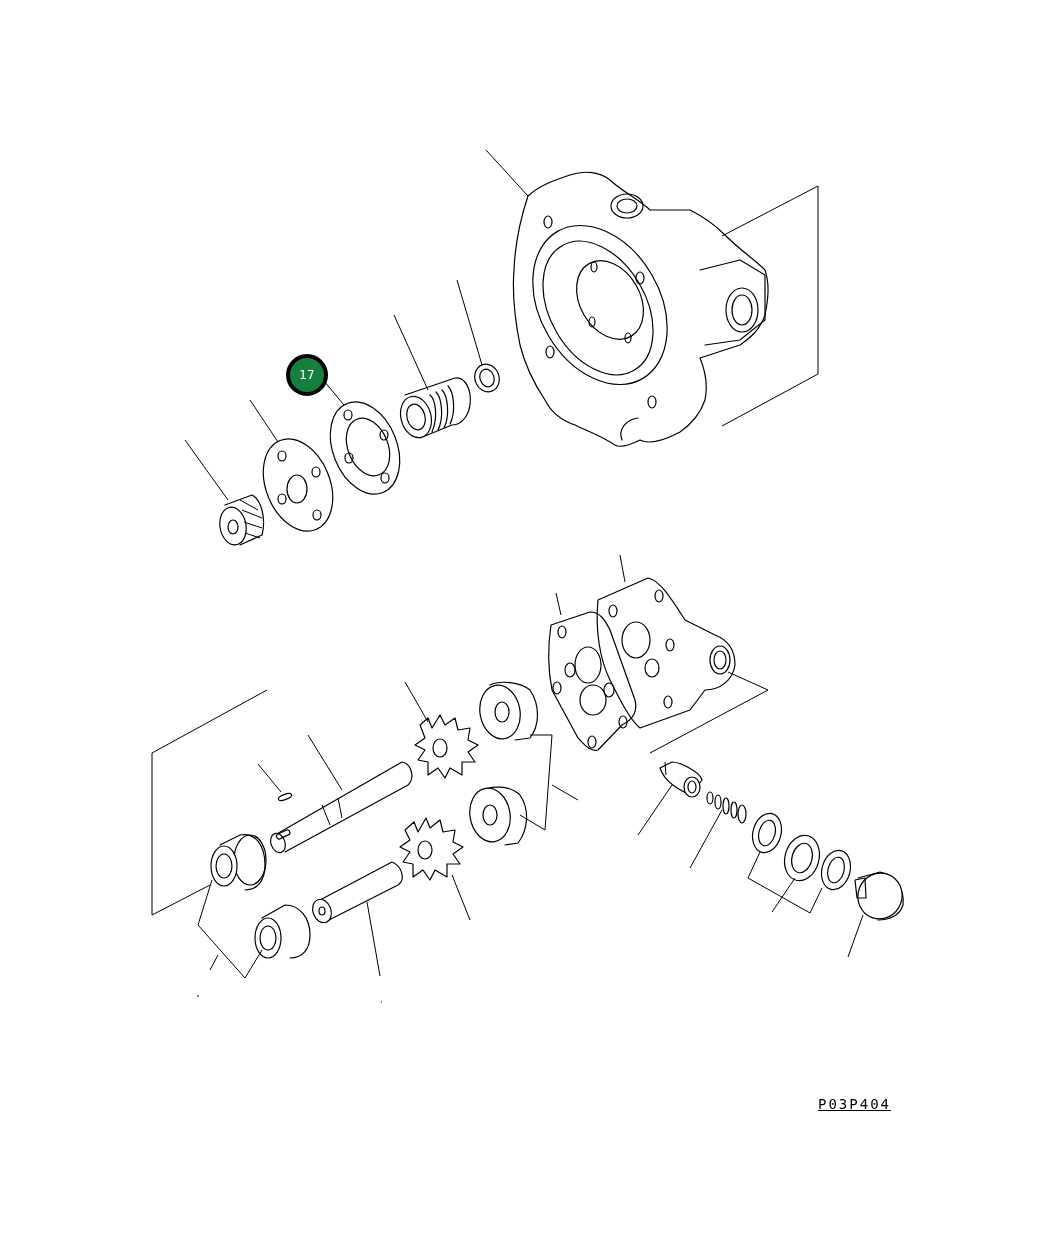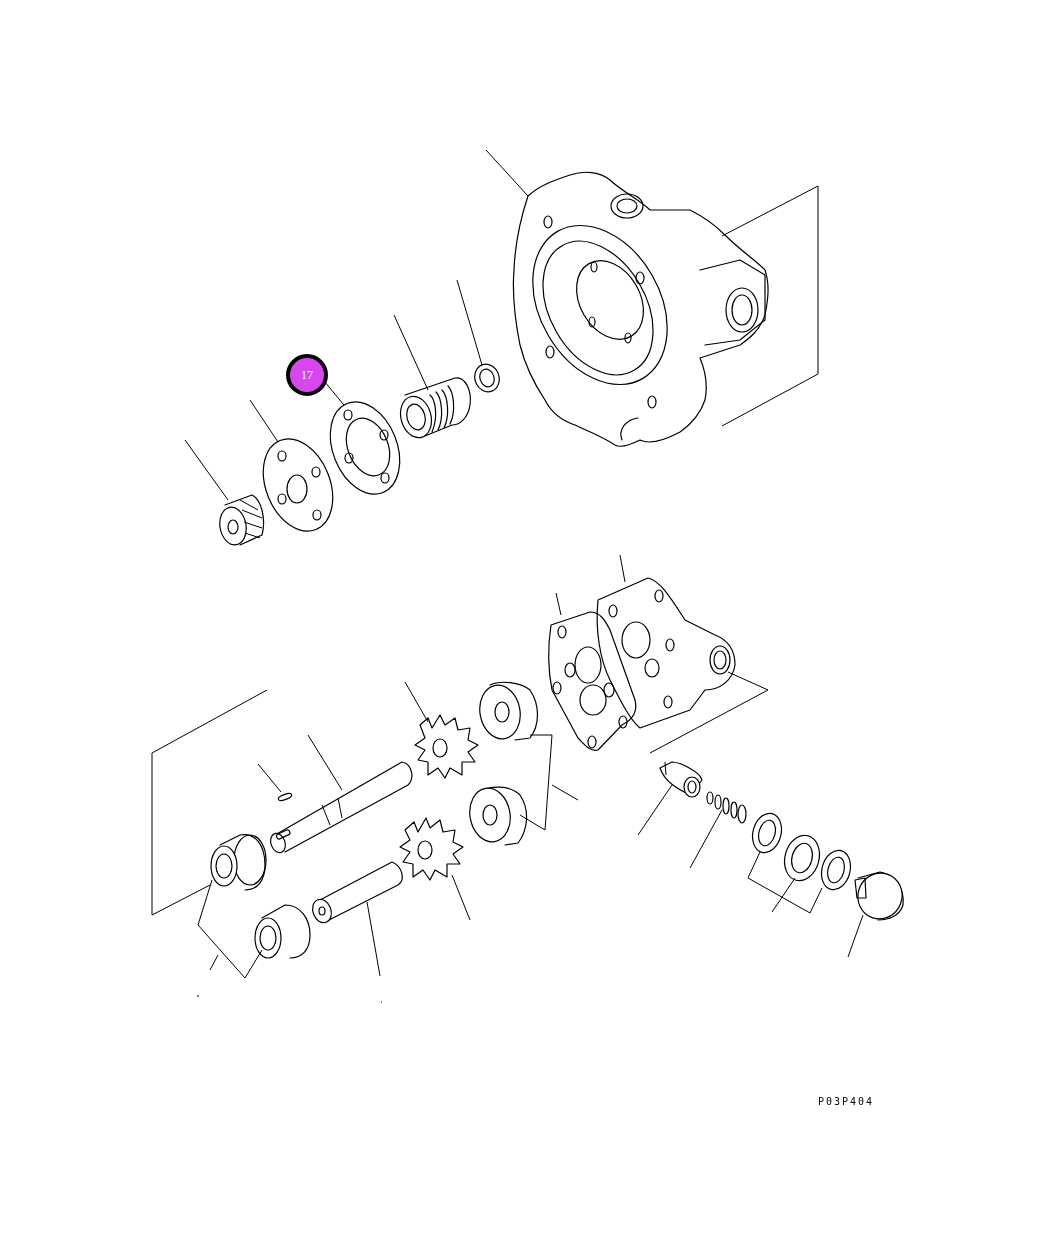--- a/index.html
+++ b/index.html
@@ -9,21 +9,21 @@
   .thin { fill: none; stroke: #000; stroke-width: 1; }
   .white { fill: #fff; stroke: #000; stroke-width: 1.2; }
   #callout-17 {
     position: absolute; left: 286px; top: 354px; width: 42px; height: 42px;
     border-radius: 50%; box-sizing: border-box; border: 4px solid #000;
     display: flex; align-items: center; justify-content: center;
     color: #fff; font-size: 12px; cursor: pointer;
   }
   #figure-code {
     position: absolute; left: 818px; top: 1096px;
-    font-family: "DejaVu Sans Mono", monospace; font-size: 10px; letter-spacing: 2px; color: #000;
+    font-family: "DejaVu Sans Mono", monospace; font-size: 14px; letter-spacing: 2px; color: #000; text-decoration: underline;
   }
 </style>
 </head>
 <body>
 
 <svg id="diagram" viewBox="0 0 1055 1260" xmlns="http://www.w3.org/2000/svg">
 
   <g>
     <line class="thin" x1="486" y1="150" x2="528" y2="196"></line>
     <path class="ln" d="M528 196 C 540 185, 555 180, 570 175 C 585 170, 600 172, 610 180 C 620 190, 640 200, 650 210 L 690 210 C 700 215, 715 225, 725 235 C 740 250, 755 260, 765 270 C 770 285, 768 300, 765 315 C 760 330, 750 338, 740 345 L 700 358 C 705 370, 708 385, 705 400 C 700 415, 690 425, 680 432 C 665 440, 650 445, 640 440 C 630 445, 620 448, 615 445 C 600 435, 585 430, 575 425 C 560 420, 550 410, 545 400 C 535 385, 525 365, 520 345 C 515 320, 512 295, 514 270 C 515 245, 520 220, 528 196 Z"></path>
@@ -220,17 +220,17 @@
   <line class="thin" x1="772" y1="912" x2="795" y2="878"></line>
 
   <g>
     <line class="thin" x1="848" y1="957" x2="863" y2="915"></line>
     <path class="ln" d="M858 878 L 880 872 C 895 875, 905 890, 903 905 C 900 915, 890 920, 878 920"></path>
     <ellipse class="white" cx="880" cy="896" rx="22" ry="23" transform="rotate(20 880 896)"></ellipse>
     <path class="ln" d="M855 880 L 865 878 L 866 898 L 857 898 Z"></path>
   </g>
 </svg>
 
-<div id="callout-17" style="background: #d946ef; font-family: Liberation Serif, serif;">
+<div id="callout-17" style="background: #15803d;">
   <span>17</span>
 </div>
 
 <div id="figure-code">P03P404</div>
 
 </body></html>

